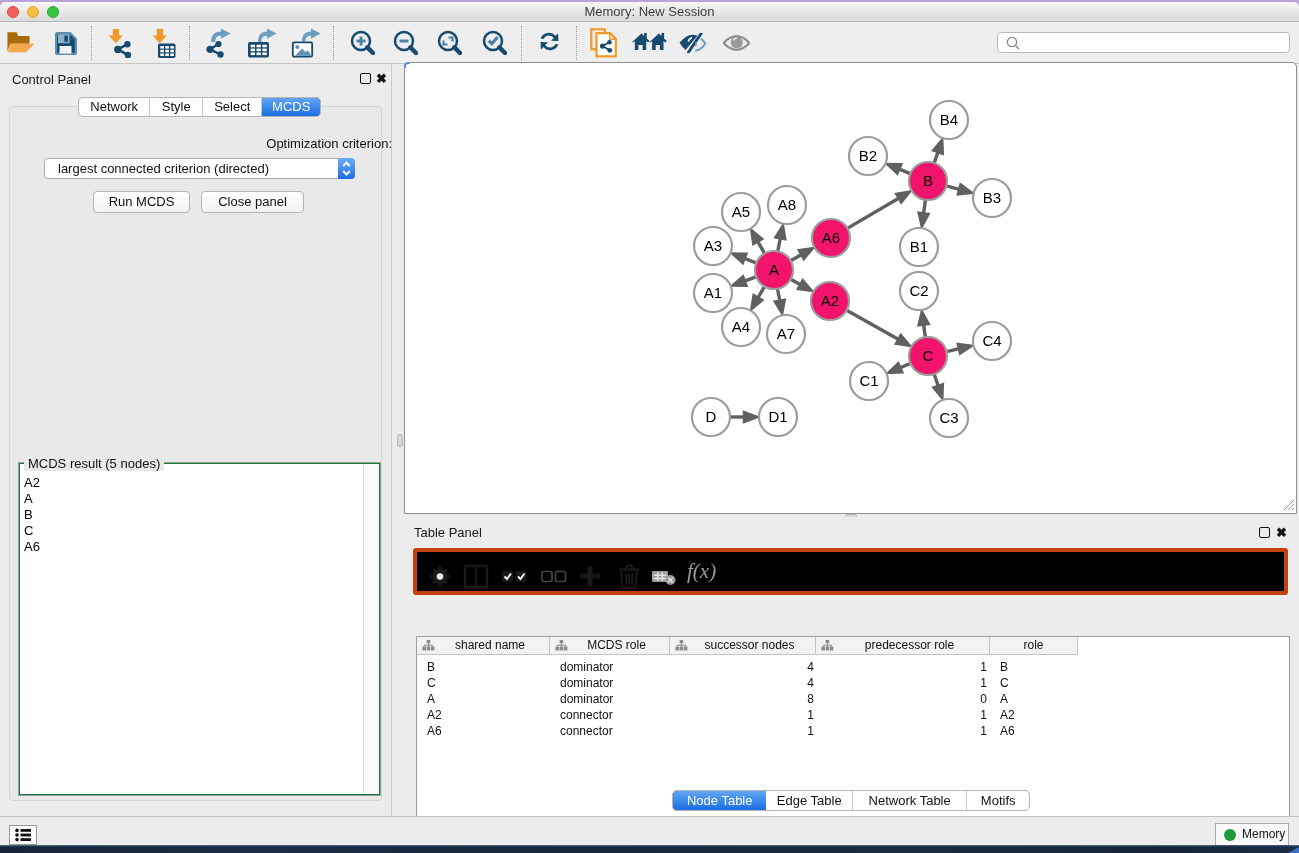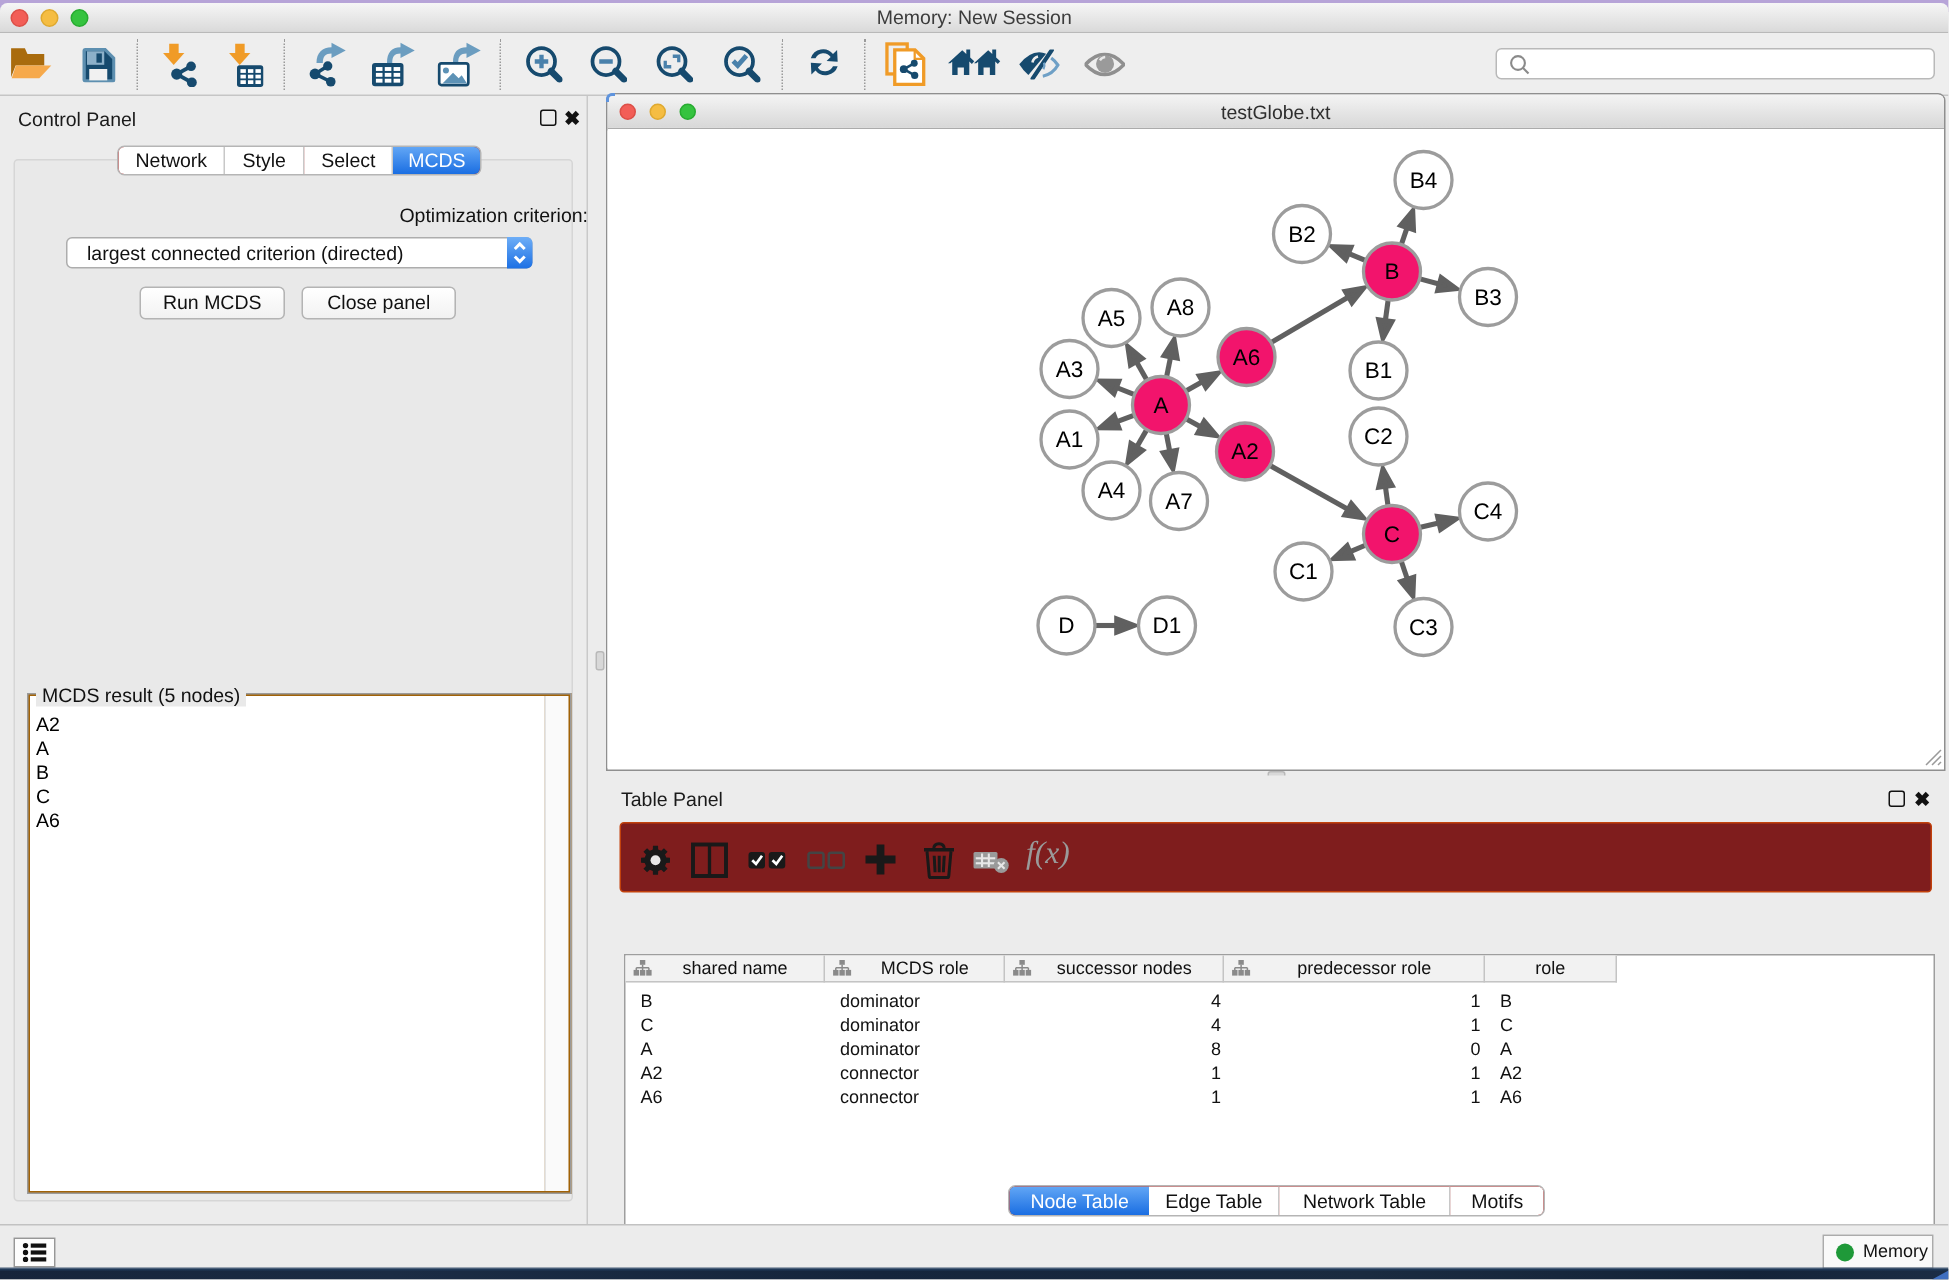--- a/index.html
+++ b/index.html
@@ -28,35 +28,35 @@
 .inner{position:absolute;left:9px;top:106px;width:373px;height:695px;background:#e9e9e9;border:1px solid #d6d6d6;border-radius:3px}
 .tabs{position:absolute;display:flex;border:1px solid #b5b5b5;border-radius:5px;background:#b91c1c;overflow:hidden}
 .tabs .t{font-size:13px;color:#111;text-align:center;line-height:18px;border-right:1px solid #c8c8c8;background:#fff}
 .tabs .t:last-child{border-right:none}
 .tabs .t.sel{background:linear-gradient(#62a6f5,#1a6ee2);color:#fff;border-right:none}
 .opt-label{position:absolute;left:0;top:136px;width:392px;text-align:right;font-size:13px;color:#111}
 .combo{position:absolute;left:44px;top:158px;width:311px;height:21px;background:#fff;border:1px solid #adadad;border-radius:4px}
 .combo .txt{position:absolute;left:13px;top:0;font-size:13px;line-height:19px;color:#111}
 .combo .spin{position:absolute;right:-1px;top:-1px;width:17px;height:21px;border-radius:0 4px 4px 0;background:linear-gradient(#6eaef7,#1c70e4)}
 .btn{position:absolute;height:22px;background:linear-gradient(#ffffff,#f2f2f2);border:1px solid #b4b4b4;border-radius:4px;font-size:13px;color:#111;text-align:center;line-height:20px}
-.fieldset{position:absolute;left:18px;top:462px;width:363px;height:334px;border:1px solid #9a9a9a;background:#a16207}
+.fieldset{position:absolute;left:18px;top:462px;width:363px;height:334px;border:1px solid #9a9a9a;background:#15803d}
 .mlist,.mtrack{}
 .legend{position:absolute;left:5px;top:-7px;background:#e9e9e9;padding:0 4px;font-size:13px;color:#111;z-index:3}
 .mlist{position:absolute;left:1px;top:1px;right:17px;bottom:1px;background:#fff;font-size:13px;color:#000;padding:11px 0 0 4px;line-height:16px}
 .mtrack{position:absolute;top:1px;right:1px;bottom:1px;width:16px;background:#fafafa;border-left:1px solid #e3e3e3}
 .netwin{position:absolute;left:404px;top:62px;width:893px;height:452px;border:1px solid #8f8f8f;border-radius:5px 5px 0 0;background:#fff}
 .nw-title{position:absolute;left:0;top:0;width:100%;height:23px;border-radius:4px 4px 0 0;background:linear-gradient(#f4f4f4,#d8d8d8);border-bottom:1px solid #ababab}
 .nw-text{position:absolute;width:100%;text-align:center;font-size:13px;color:#2e2e2e;line-height:23px}
 .ntl{position:absolute;top:6px;width:11px;height:11px;border-radius:50%;border:1px solid}
 .nw-body{position:absolute;left:0;top:24px;width:891px;height:425px;background:#fff}
 .graph{position:absolute;left:0;top:0}
 .nw-corner{position:absolute;left:-1px;top:-1px;width:6px;height:6px;border-left:2px solid #5f94dd;border-top:2px solid #5f94dd;border-radius:4px 0 0 0}
 .edge-grip{position:absolute;background:#d8d8d8;border:1px solid #b9b9b9;border-radius:2px}
 .tpanel-bg{position:absolute;left:393px;top:517px;width:906px;height:299px;background:#ececec}
-.ttoolbar{position:absolute;left:413px;top:548px;width:875px;height:47px;background:#7f1d1d;border:1px solid #c2410c;border-radius:3px}
+.ttoolbar{position:absolute;left:413px;top:548px;width:875px;height:47px;background:#000000;border:4px solid #c2410c;border-radius:3px}
 .ti{position:absolute;top:10px}
 .tgrid{position:absolute;left:416px;top:636px;width:874px;height:185px;background:#fff;border:1px solid #9e9e9e}
 .thead{position:absolute;left:0;top:0;width:661px;height:18px;background:#f2f2f2;border-bottom:1px solid #c4c4c4}
 .th{position:absolute;top:0;height:18px;border-right:1px solid #c4c4c4;font-size:12px;color:#111}
 .th .hl{position:absolute;width:100%;text-align:center;line-height:17px;text-indent:14px}
 .th.noic .hl{text-indent:0}
 .hic{position:absolute;left:5px;top:3px}
 .trows{position:absolute;left:0;top:22px;width:100%}
 .tr{position:relative;height:16px;font-size:12px;color:#111}
 .tr span{position:absolute;line-height:16px}
@@ -249,26 +249,20 @@
       </svg></div>
 </div>
 <div class="btn" style="left:93px;top:191px;width:97px">Run MCDS</div>
 <div class="btn" style="left:201px;top:191px;width:103px">Close panel</div>
 <div class="fieldset">
   <div class="legend">MCDS result (5 nodes)</div>
   <div class="mlist">A2<br>A<br>B<br>C<br>A6</div>
   <div class="mtrack"></div>
 </div>
 <div class="netwin">
-  <div class="nw-title">
-      <span class="ntl" style="left:8px;background:#f25e57;border-color:#dc4f47"></span>
-      <span class="ntl" style="left:28px;background:#f5bd42;border-color:#dfa92f"></span>
-      <span class="ntl" style="left:48px;background:#35c33f;border-color:#27ab30"></span>
-  <div class="nw-text">testGlobe.txt</div>
-    </div>
   <div class="nw-body">
   <svg class="graph" width="893" height="426" viewBox="0 0 893 426">
 <g stroke="#606060" stroke-width="3.4" fill="#606060">
 <line x1="352.2" y1="189.4" x2="336.1" y2="195.4"></line>
 <polygon points="337.8,190.1 328.6,198.2 340.9,198.3 339.0,193.2 339.7,195.2"></polygon>
 <line x1="352.2" y1="176.4" x2="336.0" y2="170.0"></line>
 <polygon points="340.8,167.2 328.5,167.1 337.6,175.4 339.6,170.2 338.8,172.3"></polygon>
 <line x1="360.0" y1="198.6" x2="351.1" y2="214.0"></line>
 <polygon points="349.0,208.8 347.0,221.0 356.6,213.2 351.8,210.5 353.7,211.6"></polygon>
 <line x1="360.1" y1="167.4" x2="350.9" y2="151.1"></line>

